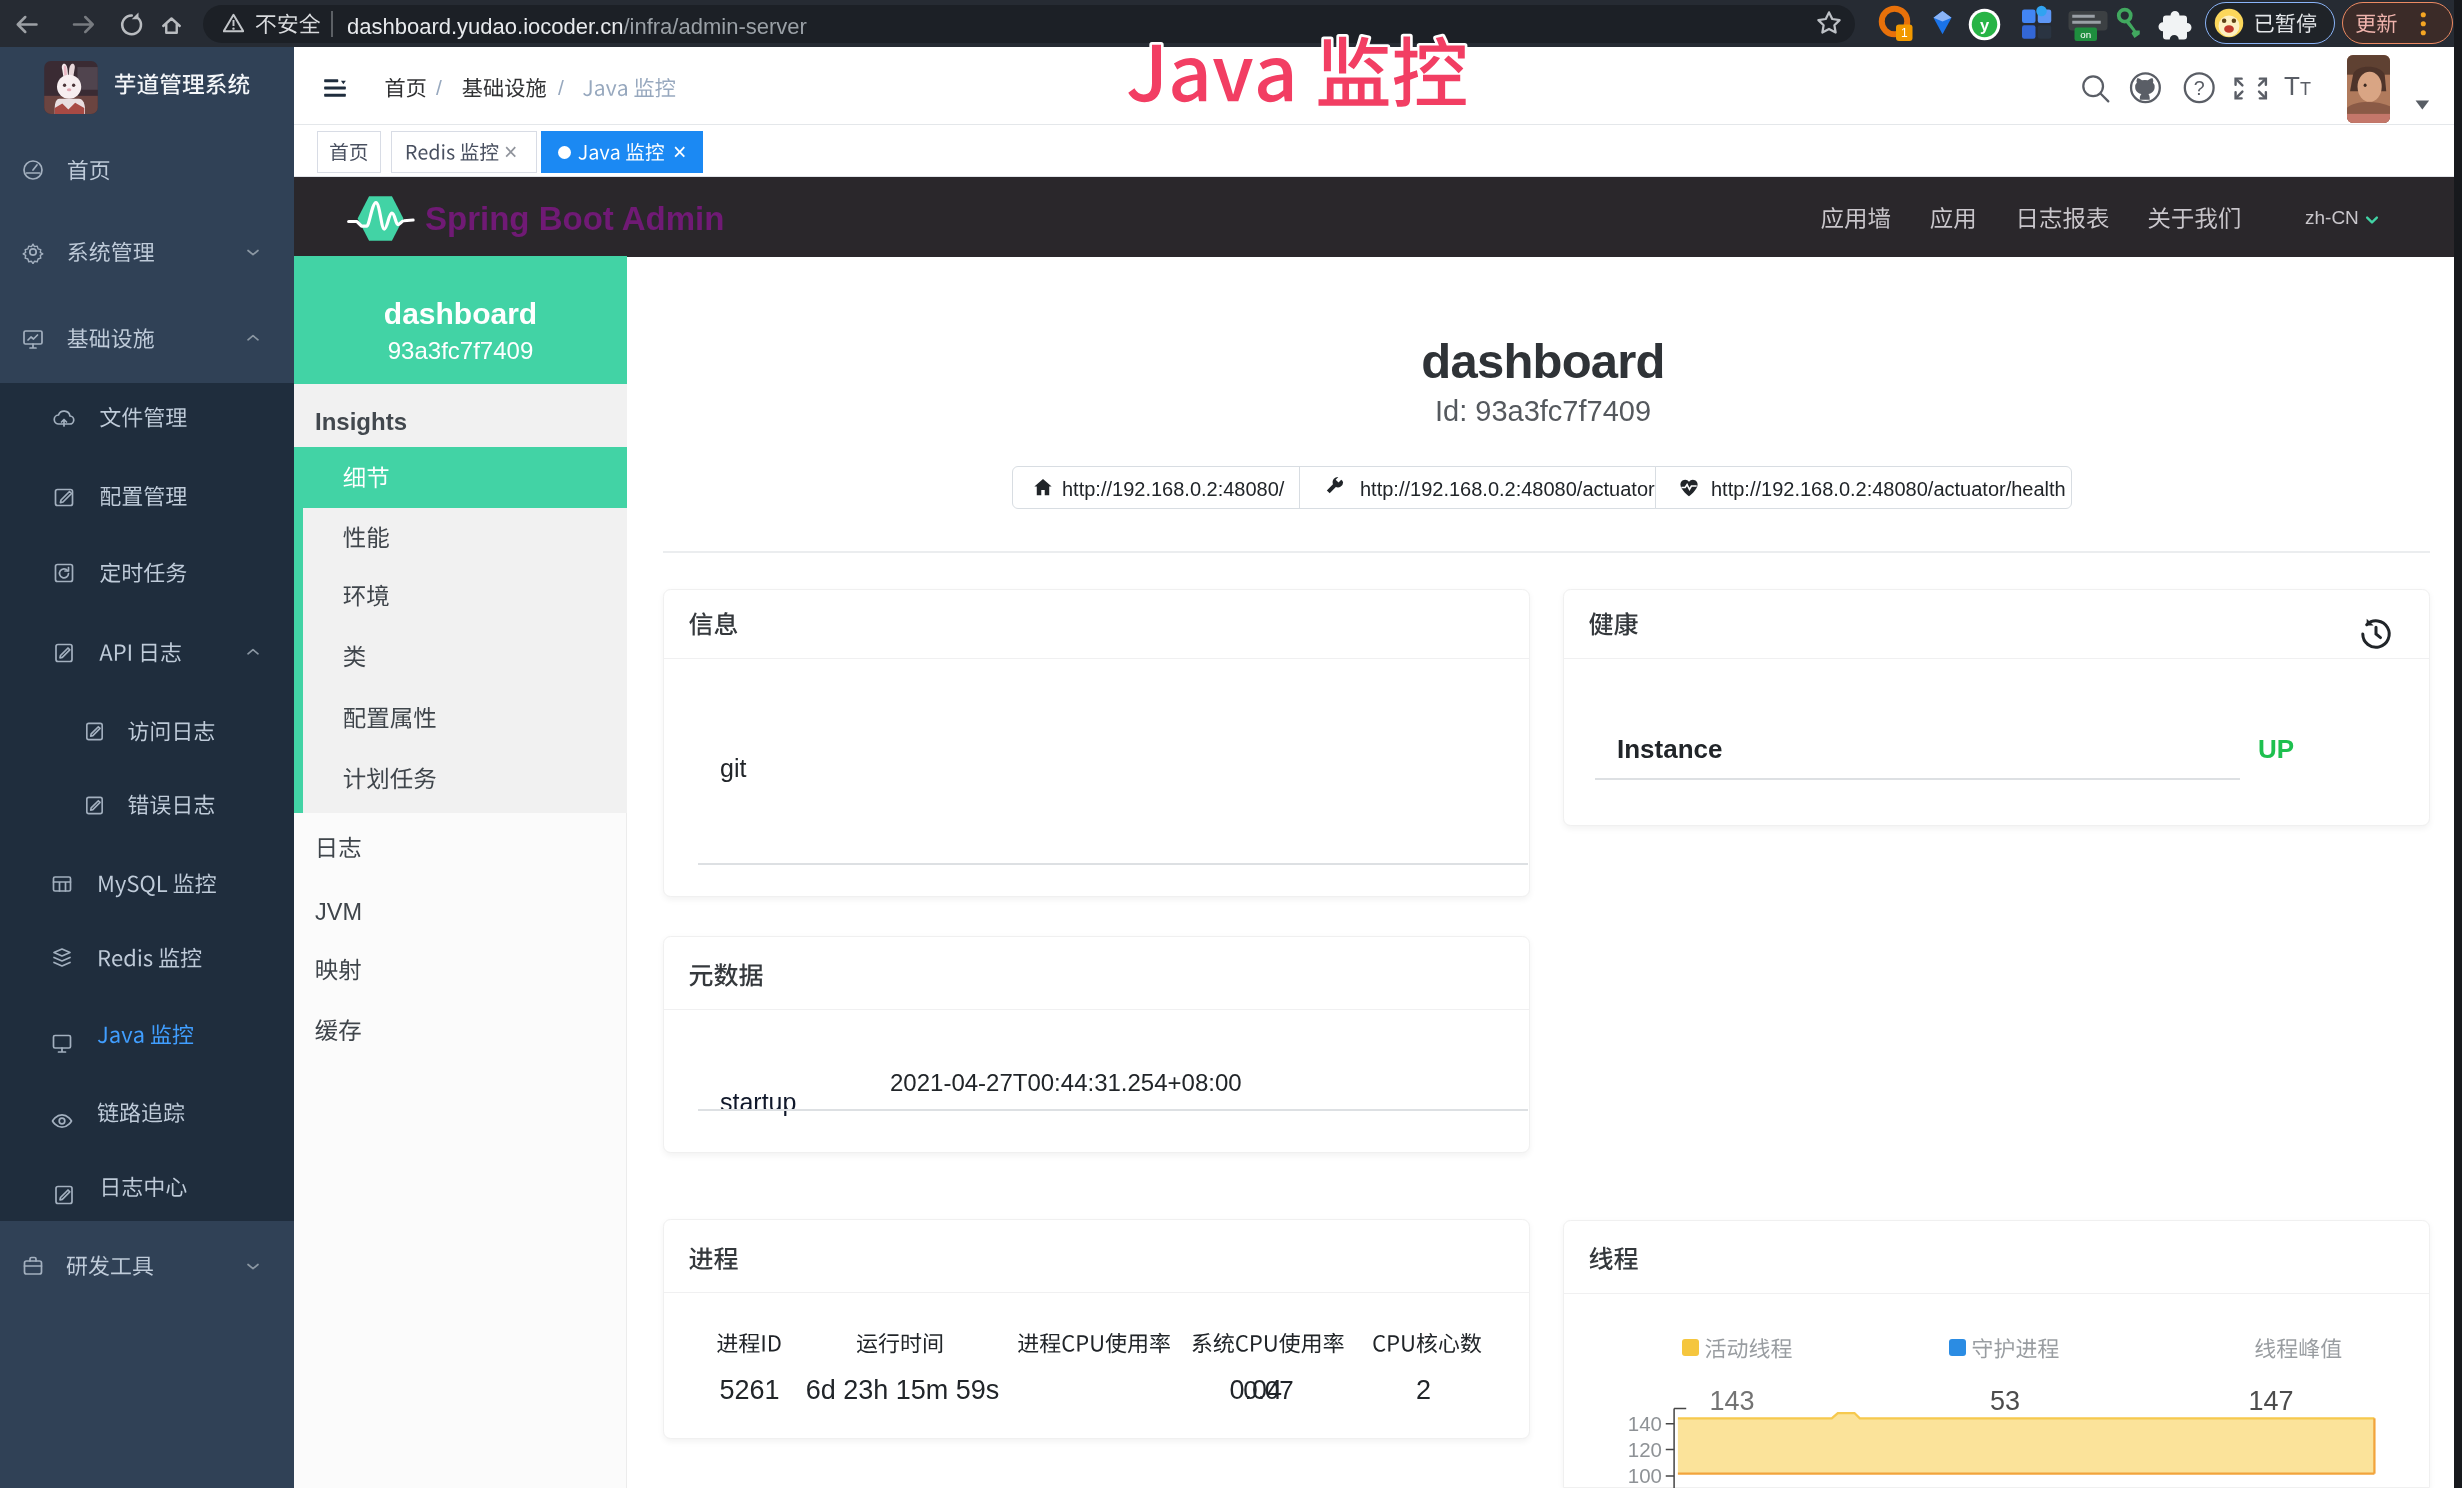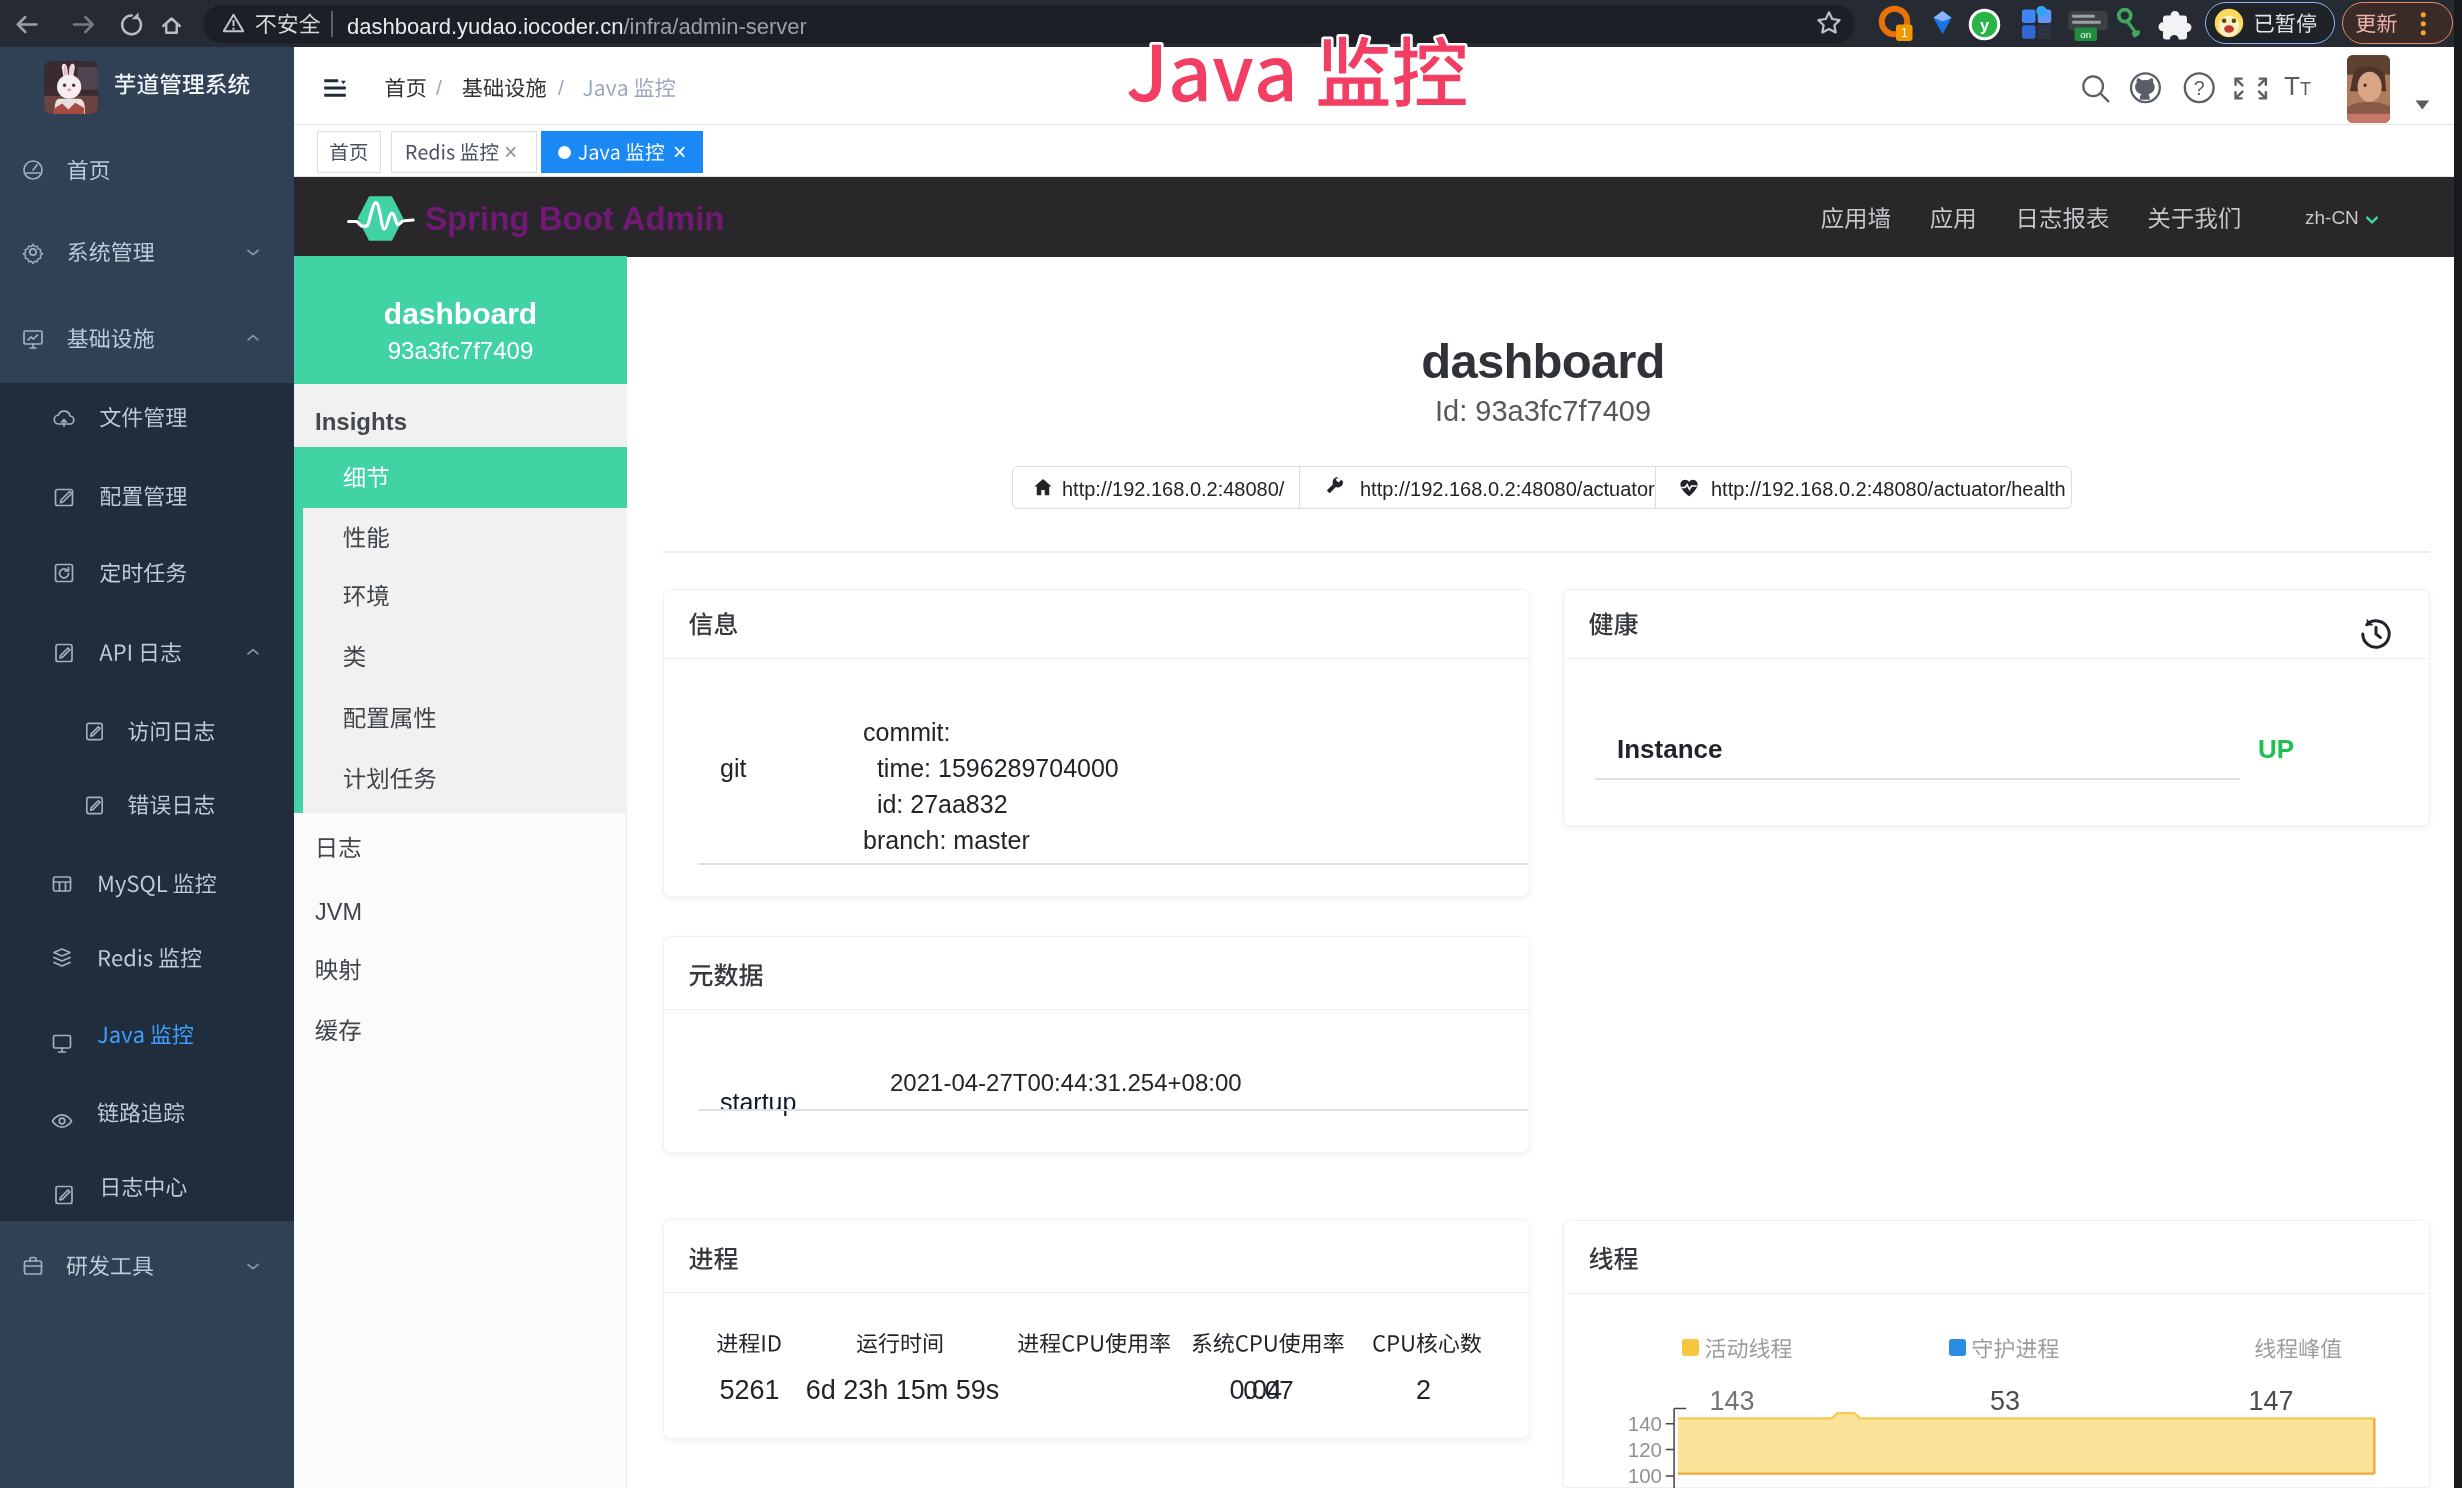--- a/index.html
+++ b/index.html
@@ -245,24 +245,20 @@
       <path d="M12 21S3 14.5 3 8.5A5 5 0 0 1 12 6a5 5 0 0 1 9 2.5c0 6-9 12.5-9 12.5z"></path>
       <path d="M4 12h4l2-3 2.5 5 2-3.5h5.5" stroke="#fff" stroke-width="1.6" fill="none"></path>
     </svg>
     <div class="abs" style="left:1062px;top:478px;font-size:20px;color:#212529">http://192.168.0.2:48080/</div>
     <div class="abs" style="left:1360px;top:478px;font-size:20px;color:#212529">http://192.168.0.2:48080/actuator</div>
     <div class="abs" style="left:1711px;top:478px;font-size:20px;color:#212529">http://192.168.0.2:48080/actuator/health</div>
     <div class="abs" style="left:663px;top:551px;width:1767px;height:1.5px;background:#ebedef"></div>
     <div class="abs" style="left:663px;top:589px;width:867px;height:308px;background:#fff;border:0.8px solid #f0f0f0;border-radius:7.6px;box-shadow:0 2.3px 6px rgba(0,0,0,.05)"></div>
     <div class="abs" style="left:663px;top:589px;width:867px;height:70px;border-bottom:1.5px solid #f0f0f1"></div>
     <div class="abs" style="left:720px;top:754px;font-size:25px;color:#212529">git</div>
-    <div class="abs" style="left:863px;top:714px;font-size:25px;color:#212529;line-height:36px;white-space:pre">commit:
-  time: 1596289704000
-  id: 27aa832
-branch: master</div>
     <div class="abs" style="left:698px;top:863px;width:830px;height:1.5px;background:#dde0e3"></div>
     <div class="abs" style="left:1563px;top:589px;width:867px;height:237px;background:#fff;border:0.8px solid #f0f0f0;border-radius:7.6px;box-shadow:0 2.3px 6px rgba(0,0,0,.05)"></div>
     <div class="abs" style="left:1563px;top:589px;width:867px;height:70px;border-bottom:1.5px solid #f0f0f1"></div>
     <svg class="abs" style="left:2358px;top:616px" width="36" height="36" viewBox="0 0 24 24" fill="none" stroke="#212529" stroke-width="2" stroke-linecap="round">
 <path d="M5.8 5.8A8.8 8.8 0 1 1 3.2 12"></path>
       <path d="M5.8 1.8v4.6h4.6" fill="#212529" stroke="none"></path>
       <path d="M12 7.5V12l3 2.4"></path>
 </svg>
     <div class="abs" style="left:1617px;top:734px;font-size:26px;font-weight:bold;color:#212529">Instance</div>
     <div class="abs" style="left:2258px;top:734px;font-size:26px;font-weight:bold;color:#1ec04f">UP</div>

